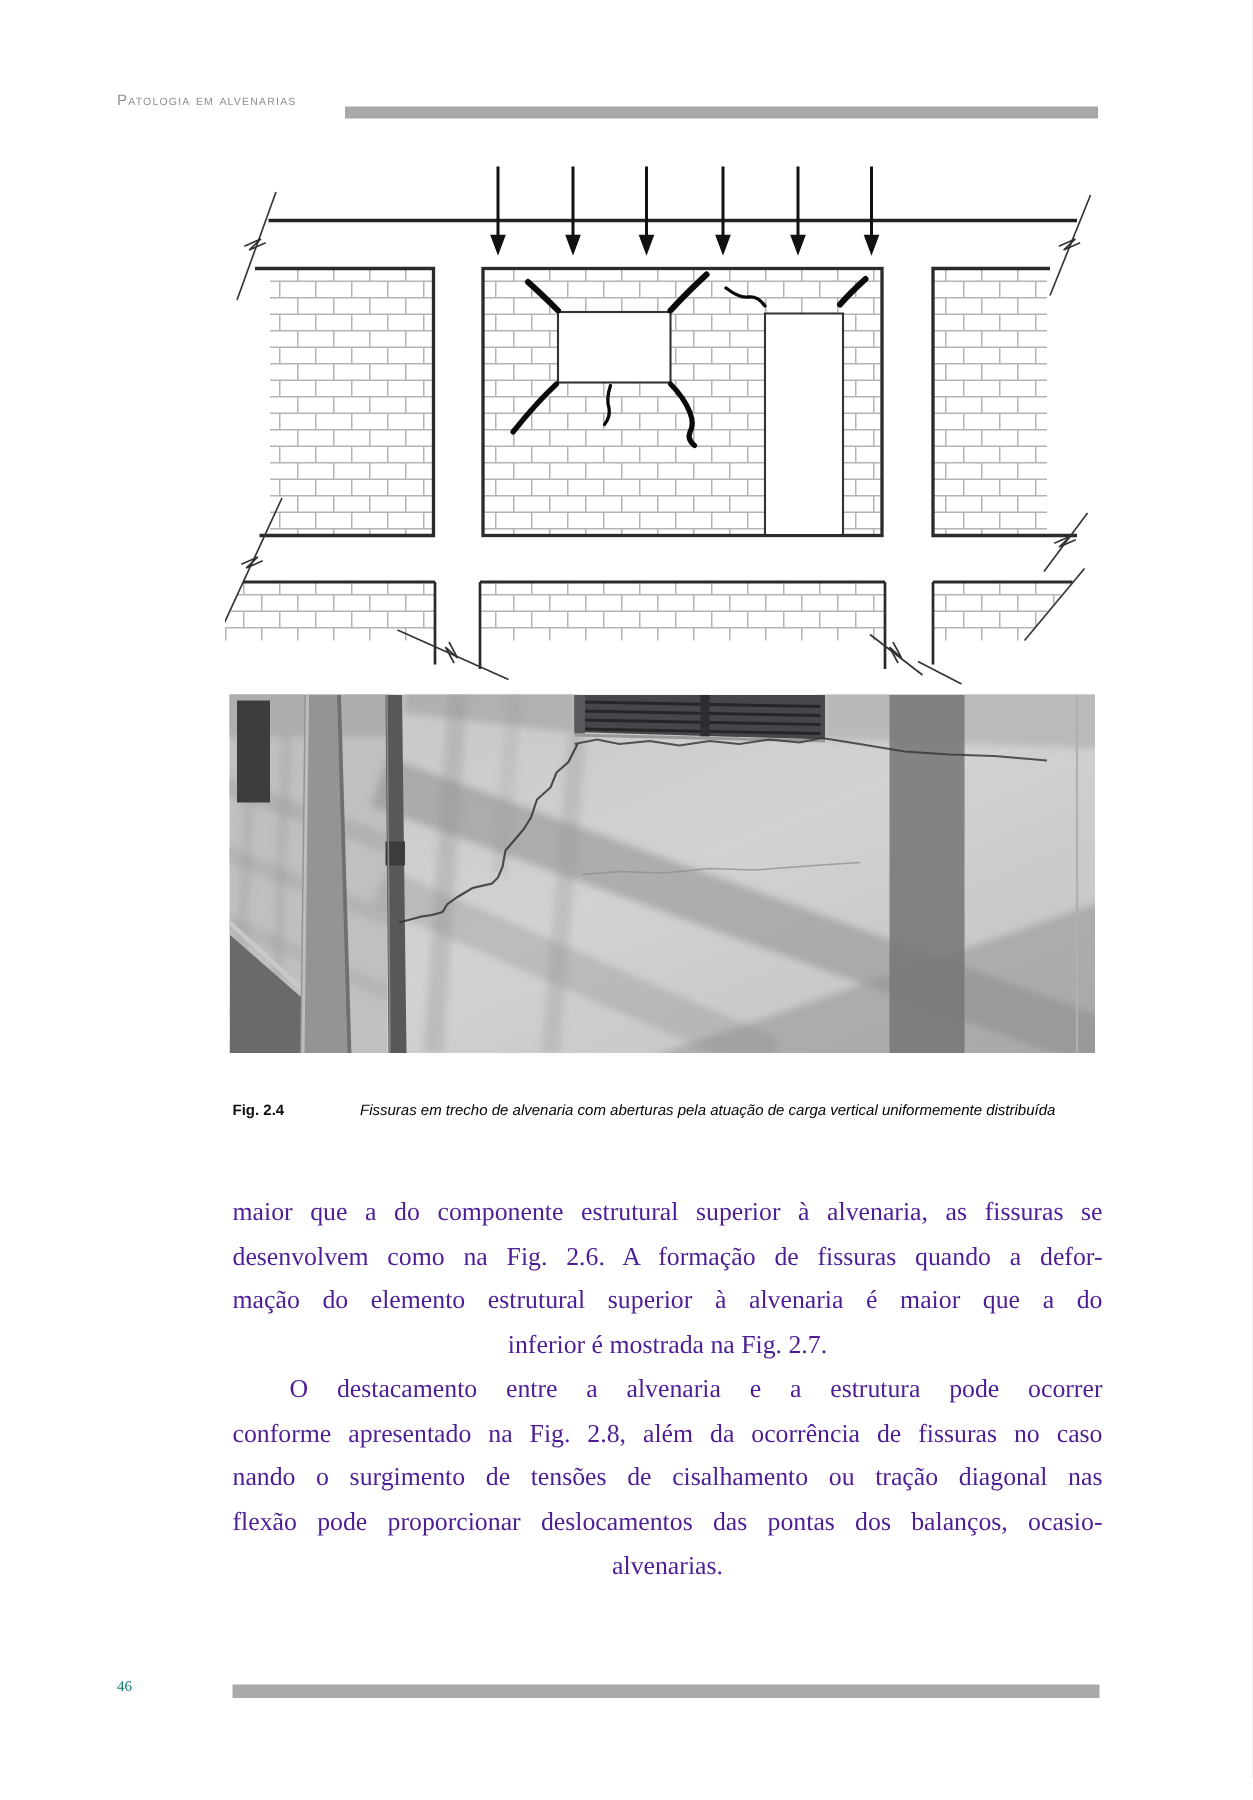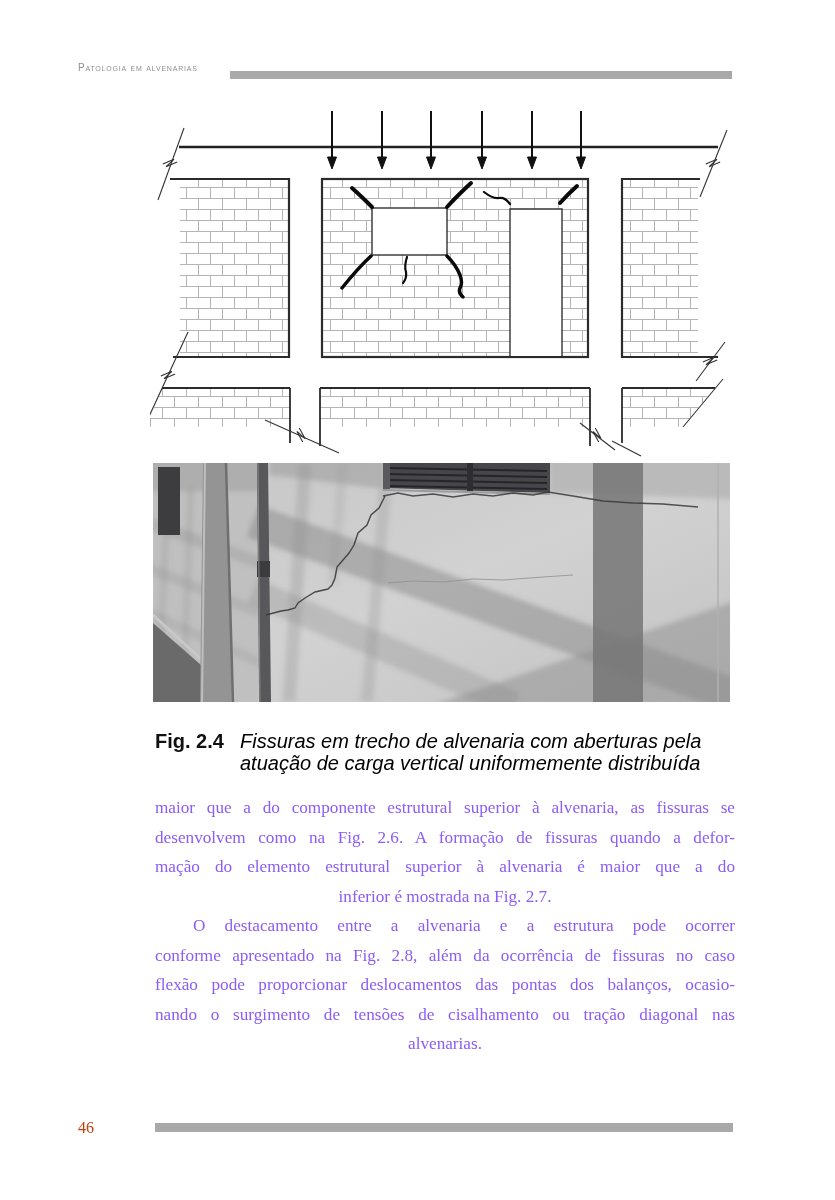--- a/index.html
+++ b/index.html
@@ -18,37 +18,37 @@
   .header-rule{
     position:absolute;left:230px;top:71px;width:502px;height:8px;
     background:#a9a9a9;
   }
   
   .diagram{position:absolute;left:150px;top:100px;}
   .photo{position:absolute;left:153px;top:463px;}
   
   .caption{
     position:absolute;left:155px;top:730px;width:570px;
-    font-family:"Liberation Sans", sans-serif;font-size:20px;line-height:22px;
+    font-family:"Liberation Sans", sans-serif;font-size:10px;line-height:22px;
     display:flex;
   }
   .caption-label{font-weight:bold;width:73px;flex:0 0 73px;color:#111;}
   .caption-text{font-style:italic;width:482px;color:#000000;margin-left:12px;}
   
   .bodytext{
     position:absolute;left:155px;top:793px;width:580px;
-    font-size:17.2px;line-height:29.5px;color:#8b5cf6;
+    font-size:17.2px;line-height:29.5px;color:#4c1d95;
   }
   .jline{text-align:justify;text-align-last:justify;white-space:nowrap;}
   .jlast{text-align:center;}
   .indent{padding-left:38px;}
   
   .page-number{
     position:absolute;left:78px;top:1119px;
-    font-size:16px;color:#c2410c;
+    font-size:10px;color:#0f766e;
   }
   .footer-rule{
     position:absolute;left:155px;top:1123px;width:578px;height:9px;
     background:#a9a9a9;
   }
 </style>
 </head>
 <body>
 
 <div class="page">
@@ -240,22 +240,22 @@
   <div class="bodytext">
     <div>
       <div class="jline">maior que a do componente estrutural superior à alvenaria, as fissuras se</div>
       <div class="jline">desenvolvem como na Fig. 2.6. A formação de fissuras quando a defor-</div>
       <div class="jline">mação do elemento estrutural superior à alvenaria é maior que a do</div>
       <div class="jlast">inferior é mostrada na Fig. 2.7.</div>
     </div>
     <div>
       <div class="jline indent">O destacamento entre a alvenaria e a estrutura pode ocorrer</div>
       <div class="jline">conforme apresentado na Fig. 2.8, além da ocorrência de fissuras no caso</div>
+      <div class="jline">nando o surgimento de tensões de cisalhamento ou tração diagonal nas</div>
       <div class="jline">flexão pode proporcionar deslocamentos das pontas dos balanços, ocasio-</div>
-      <div class="jline">nando o surgimento de tensões de cisalhamento ou tração diagonal nas</div>
       <div class="jlast">alvenarias.</div>
     </div>
   </div>
 
   <div class="page-number">46</div>
   <div class="footer-rule"></div>
 
 </div>
 
 </body></html>

